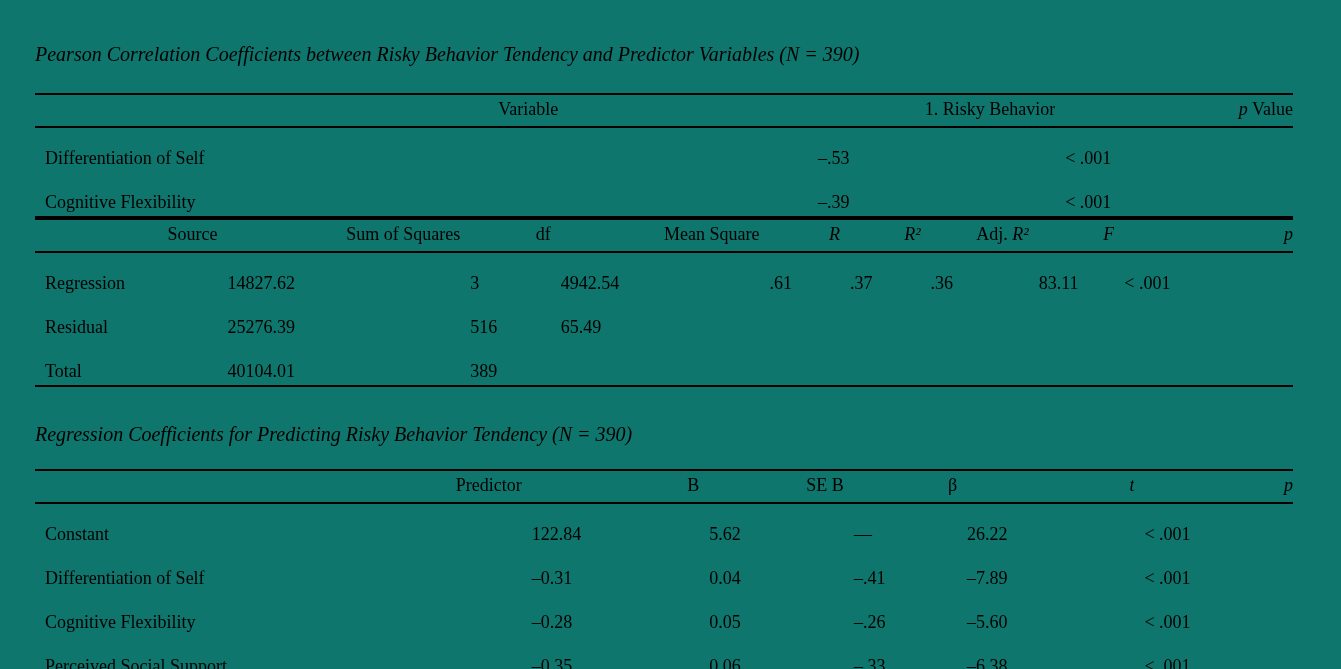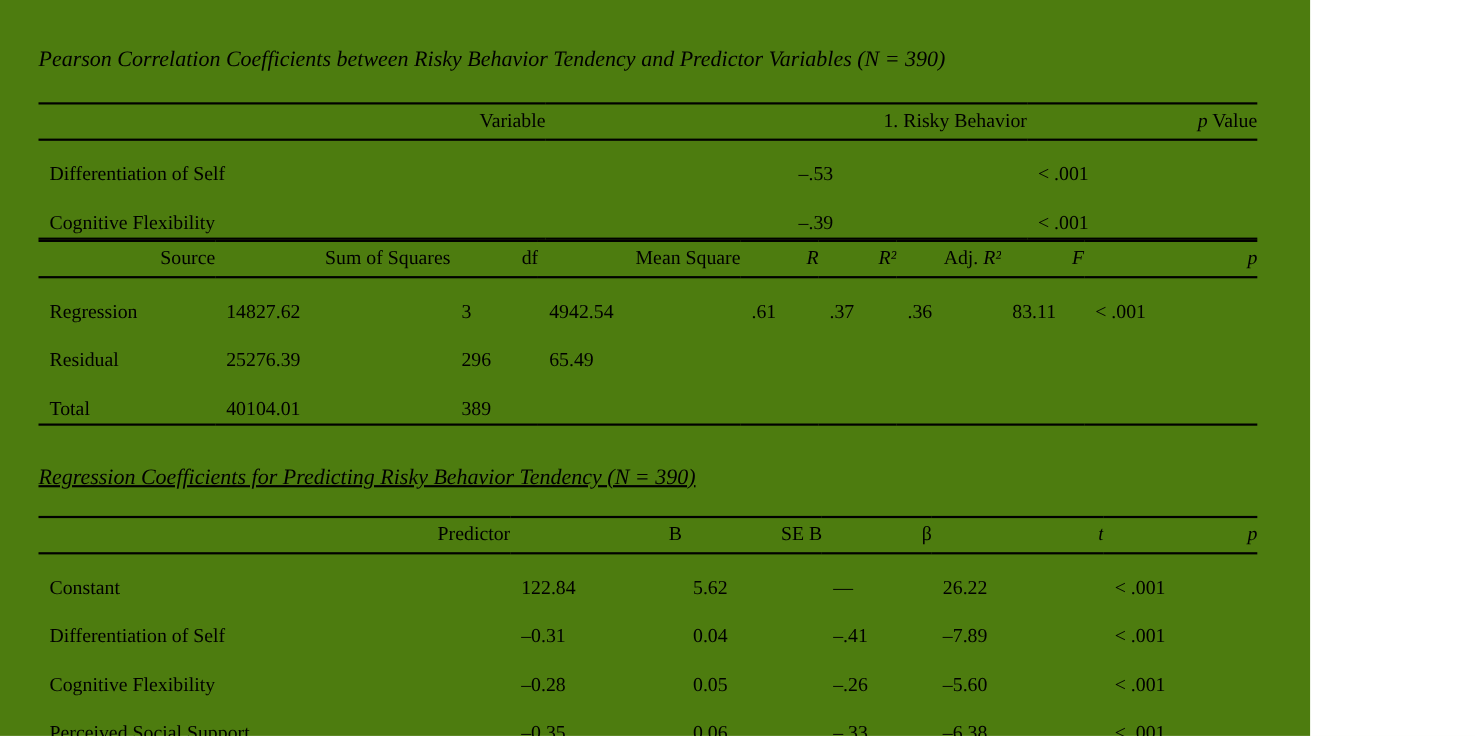--- a/index.html
+++ b/index.html
@@ -2,38 +2,38 @@
 <html><head>
 <meta charset="utf-8">
 <style>
   html, body {
     margin: 0;
     padding: 0;
     background: #ffffff;
   }
   .doc {
     position: relative;
-    width: 1191px;
+    width: 1341px;
     height: 669px;
     box-sizing: border-box;
     padding: 42px 48px 0 35px;
-    background: #4d7c0f;
+    background: #0f766e;
     color: #000000;
     font-family: "Liberation Serif", "DejaVu Serif", serif;
     overflow: hidden;
   }
   .table-title {
     font-style: italic;
     font-size: 20px;
     line-height: 24px;
     white-space: nowrap;
   }
   .title-1 { margin: 0 0 27px 0; }
   .title-2 { margin: 36px 0 28px 0; }
-  .title-3 { margin: 35px 0 23px 0; text-decoration: underline; }
+  .title-3 { margin: 35px 0 23px 0; }
 
   table.stats {
     width: 100%;
     border-collapse: collapse;
     table-layout: fixed;
     font-size: 18px;
     border-top: 2.5px solid #000000;
     border-bottom: 2.5px solid #000000;
   }
   table.stats th {
@@ -126,21 +126,21 @@
         <td>4942.54</td>
         <td>.61</td>
         <td>.37</td>
         <td>.36</td>
         <td>83.11</td>
         <td>&lt; .001</td>
       </tr>
       <tr>
         <td>Residual</td>
         <td>25276.39</td>
-        <td>296</td>
+        <td>516</td>
         <td>65.49</td>
         <td></td>
         <td></td>
         <td></td>
         <td></td>
         <td></td>
       </tr>
       <tr>
         <td>Total</td>
         <td>40104.01</td>

